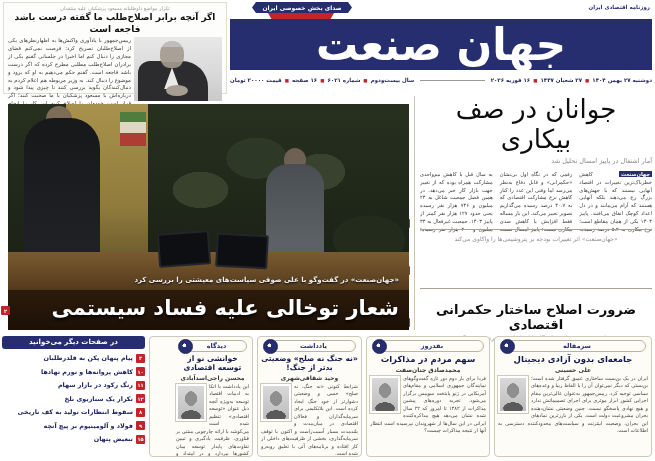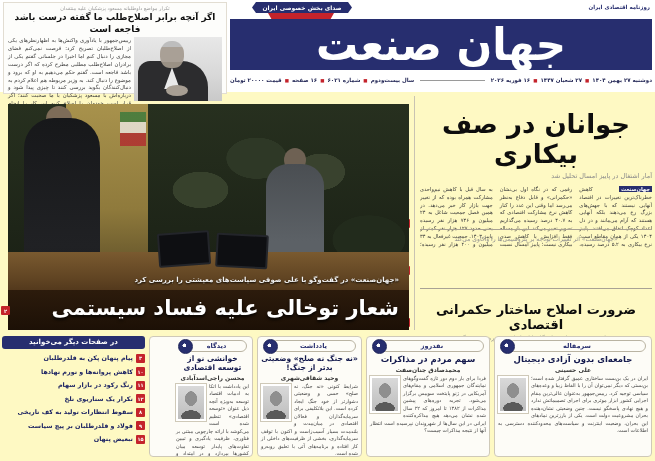--- a/index.html
+++ b/index.html
@@ -1,20 +1,20 @@
 <!DOCTYPE html>
 <html lang="fa" dir="rtl"><head>
 <meta charset="utf-8">
 <style>
   * { margin:0; padding:0; box-sizing:border-box; }
   html,body { background:#e9e9e9; }
   body { font-family:"DejaVu Sans", sans-serif; }
   #page {
     position:relative; width:655px; height:461px; margin:0 auto;
-    background:#fef9c3; overflow:hidden; direction:rtl;
+    background:#ffffff; overflow:hidden; direction:rtl;
   }
   
   #topband { position:absolute; left:0; top:0; width:655px; height:92px; background:#ffffff; }
 
   
   #pez-box { position:absolute; left:3px; top:2px; width:224px; height:92px;
     background:#fdfdfb; border:1px solid #e2ddd2; padding:2px 4px; }
   #pez-box .kicker { font-size:5px; color:#9a9a9a; text-align:center; }
   #pez-box h2 { font-size:9px; font-weight:bold; color:#111; text-align:center; line-height:1.3; margin:1px 0 2px; }
   #pez-flex { display:flex; gap:3px; height:66px; }
@@ -46,21 +46,21 @@
   
   #datestrip { position:absolute; left:230px; top:73px; width:422px; height:14px;
     display:flex; align-items:center; gap:6px; font-size:5.5px; color:#222655; font-weight:bold; }
   .strip-parts { display:flex; align-items:center; white-space:nowrap; }
   .strip-parts span + span::before { content:"■"; color:#c4232b; font-size:4.5px; margin:0 3px; }
   .strip-rule { flex:1 1 auto; height:0; border-top:1px solid #9a9a9a; }
 
   
   #vrule { position:absolute; left:414px; top:96px; width:1px; height:234px; background:#c9c3b2; }
   #lead { position:absolute; left:420px; top:94px; width:232px; }
-  #lead h1 { font-size:26px; font-weight:bold; color:#0d0d0d; text-align:center; letter-spacing:-1px;margin-top:15px; }
+  #lead h1 { font-size:26px; font-weight:normal; color:#0d0d0d; text-align:center; letter-spacing:-1px; }
   #lead .sub { font-size:6.5px; color:#8a8a8a; text-align:right; margin-top:3px; }
   #lead-body { margin-top:6px; height:70px; overflow:hidden;
     columns:3; column-gap:7px; column-rule:none;
     font-size:5.2px; line-height:1.5; color:#3a3a3a; text-align:justify; }
   .lead-tag { background:#272e6f; color:#fff; padding:0 2px; font-weight:bold; }
 
   .h-divider { position:absolute; left:420px; width:232px; height:0; border-top:1px solid #a8a294; }
   .brief { position:absolute; left:420px; width:232px; text-align:center; }
   .brief h2 { font-weight:bold; color:#0d0d0d; }
   .brief .sub { font-size:6px; color:#8d8d8d; margin-top:2px; }
@@ -292,21 +292,21 @@
     <div class="row">
       <span class="num">۱۲</span>
       <span class="lbl">تکرار یک سناریوی تلخ</span>
     </div>
     <div class="row">
       <span class="num">۸</span>
       <span class="lbl">سقوط انتظارات تولید به کف تاریخی</span>
     </div>
     <div class="row">
       <span class="num">۹</span>
-      <span class="lbl">فولاد و قلدرطلبان بر پیچ سیاست</span>
+      <span class="lbl">فولاد و آلومینیوم بر پیچ آنچه</span>
     </div>
     <div class="row">
       <span class="num">۱۵</span>
       <span class="lbl">تبعیض پنهان</span>
     </div>
   </div>
 
 </div>
 
 </body></html>

